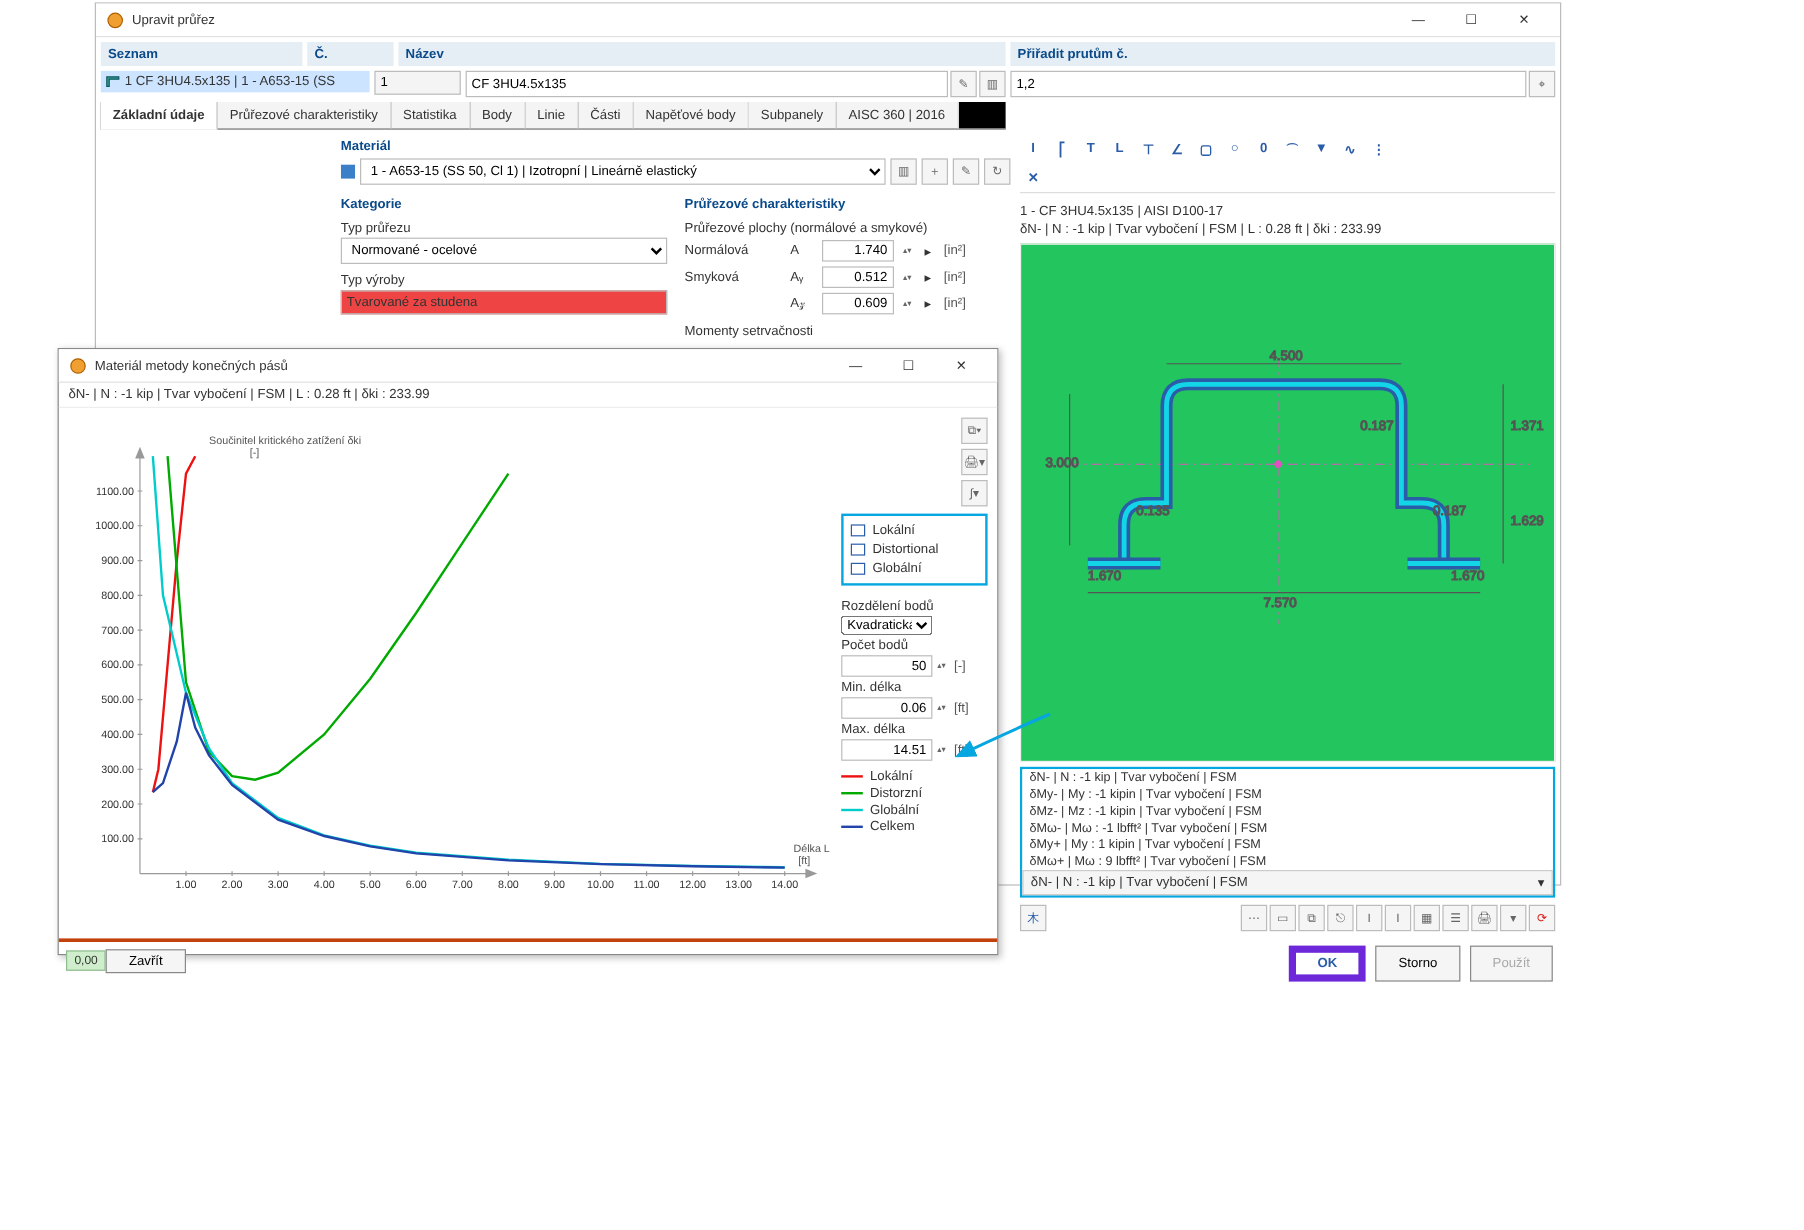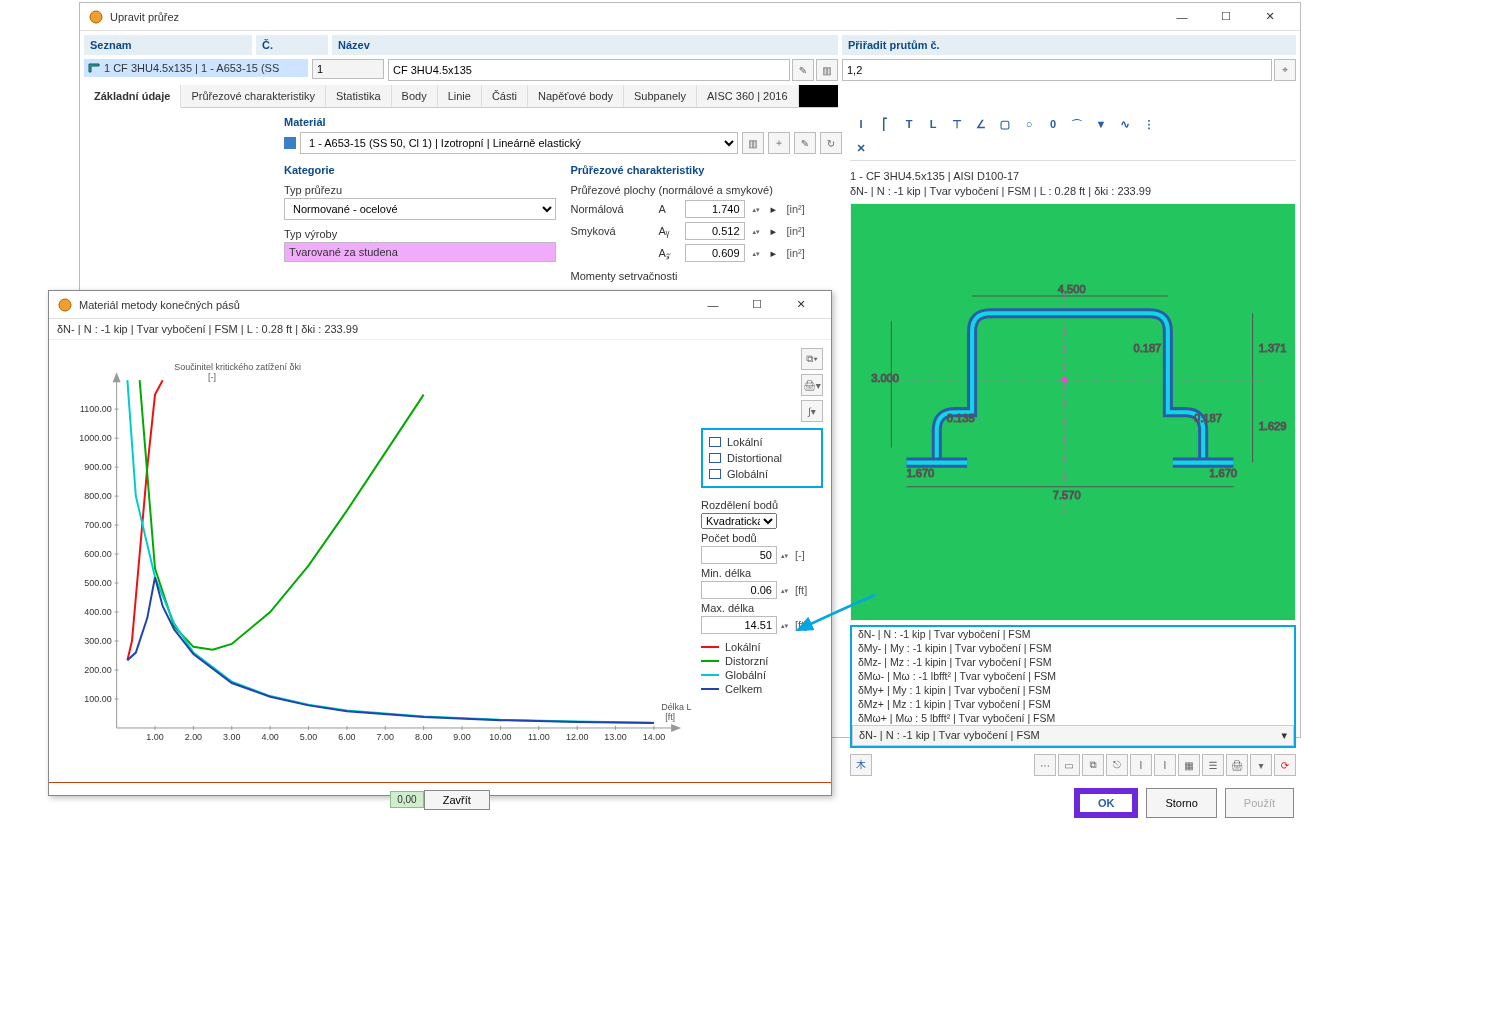--- a/index.html
+++ b/index.html
@@ -55,21 +55,21 @@
 .btn.disabled { color: #aaa; }
 
 .spin { width: 10px; display: inline-flex; flex-direction: column; font-size: 7px; line-height: 5px; color: #666; }
 .unit { color: #555; }
 
 
 .win-fsm { position: absolute; left: 48px; top: 290px; width: 784px; height: 506px; border: 1px solid #888; background: #fff; box-shadow: 2px 2px 6px rgba(0,0,0,0.25); }
 .win-fsm .body { display: flex; height: calc(100% - 28px - 34px); }
 .win-fsm .plot-area { flex: 1; padding: 8px 8px 0 8px; position: relative; }
 .win-fsm .side-panel { width: 130px; padding: 8px 8px 0 0; }
-.win-fsm .footer { height: 34px; border-top: 1px solid #c2410c; display: flex; align-items: center; justify-content: center; padding: 0 6px; }
+.win-fsm .footer { height: 34px; border-top: 3px solid #c2410c; display: flex; align-items: center; justify-content: flex-start; padding: 0 6px; }
 
 
 .plot-svg { width: 100%; height: 100%; display: block; }
 .axis-label { font-size: 9px; fill: #555; }
 .tick { font-size: 9px; fill: #333; }
 
 .legend-box { border: 2px solid #06a6e0; padding: 4px 6px; margin-bottom: 8px; position: relative; }
 .legend-box .lrow { display: flex; align-items: center; gap: 6px; padding: 2px 0; }
 .lbox { width: 12px; height: 10px; border: 1px solid #2a5da8; display: inline-block; }
 
@@ -176,21 +176,21 @@
           <div class="btn-small">↻</div>
         </div>
       </div>
 
       <div style="display:flex; gap:15px;">
         <div style="flex:1;">
           <div class="group-title">Kategorie</div>
           <div style="margin:4px 0 2px;">Typ průřezu</div>
           <select class="input"><option>Normované - ocelové</option></select>
           <div style="margin:8px 0 2px;">Typ výroby</div>
-          <div class="input" style="background:#f0abfc;">Tvarované za studena</div>
+          <div class="input" style="background:#ef4444;">Tvarované za studena</div>
         </div>
 
         <div style="flex:1;">
           <div class="group-title">Průřezové charakteristiky</div>
           <div style="margin:4px 0 2px;">Průřezové plochy (normálové a smykové)</div>
           <div class="form-row">
             <span class="form-label">Normálová</span>
             <span style="width:18px;">A</span>
             <input class="mini-input" value="1.740" style="">
             <span class="spin">▴▾</span>
@@ -274,22 +274,21 @@
           </g>
         </svg>
       </div>
       <div class="result-list-wrap">
         <div class="result-list">
           <div class="rline">δN- | N : -1 kip | Tvar vybočení | FSM</div>
           <div class="rline">δMy- | My : -1 kipin | Tvar vybočení | FSM</div>
           <div class="rline">δMz- | Mz : -1 kipin | Tvar vybočení | FSM</div>
           <div class="rline">δMω- | Mω : -1 lbfft² | Tvar vybočení | FSM</div>
           <div class="rline">δMy+ | My : 1 kipin | Tvar vybočení | FSM</div>
-          <div class="rline">δMz+ | Mz : 1 kipin | Tvar vybočení | FSM</div>
-          <div class="rline">δMω+ | Mω : 5 lbfft² | Tvar vybočení | FSM</div>
+          <div class="rline">δMω+ | Mω : 9 lbfft² | Tvar vybočení | FSM</div>
         </div>
         <div class="result-sel">
           <span>δN- | N : -1 kip | Tvar vybočení | FSM</span>
             <span>▾</span>
         </div>
       </div>
       <div class="bottom-toolbar">
         <div class="btn-small" style="color:#2a5da8;">⽊</div>
         <span style="flex:1;"></span>
         <div class="btn-small">⋯</div>

